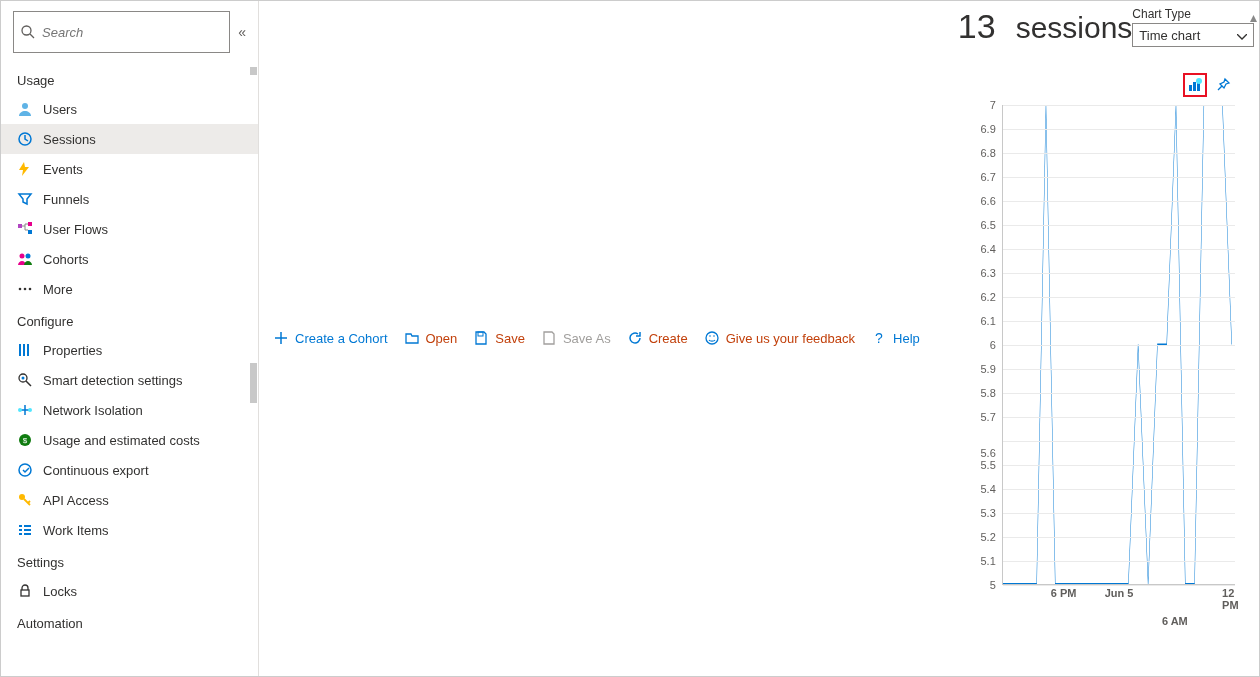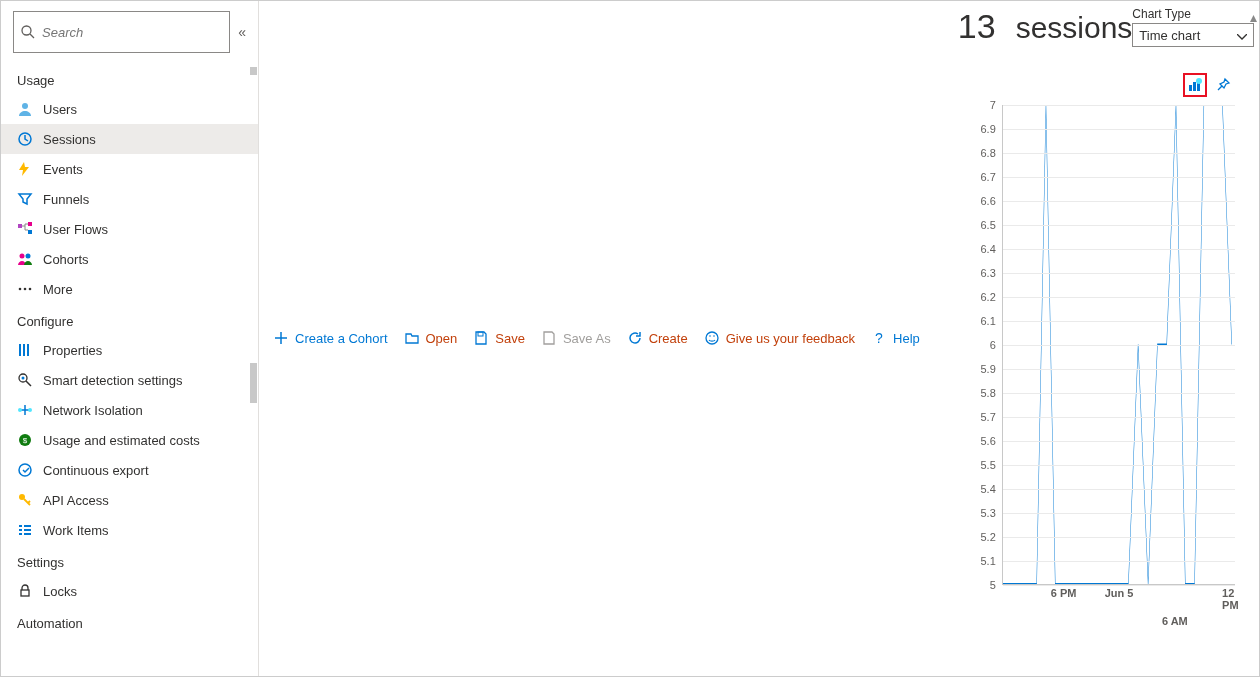--- a/index.html
+++ b/index.html
@@ -325,21 +325,21 @@
             <div class="y-tick" style="top: 96px;">6.6</div>
             <div class="y-tick" style="top: 120px;">6.5</div>
             <div class="y-tick" style="top: 144px;">6.4</div>
             <div class="y-tick" style="top: 168px;">6.3</div>
             <div class="y-tick" style="top: 192px;">6.2</div>
             <div class="y-tick" style="top: 216px;">6.1</div>
             <div class="y-tick" style="top: 240px;">6</div>
             <div class="y-tick" style="top: 264px;">5.9</div>
             <div class="y-tick" style="top: 288px;">5.8</div>
             <div class="y-tick" style="top: 312px;">5.7</div>
-            <div class="y-tick" style="top: 336px; text-align: right;">5.6</div>
+            <div class="y-tick" style="top: 348px; text-align: right;">5.6</div>
             <div class="y-tick" style="top: 360px;">5.5</div>
             <div class="y-tick" style="top: 384px;">5.4</div>
             <div class="y-tick" style="top: 408px;">5.3</div>
             <div class="y-tick" style="top: 432px;">5.2</div>
             <div class="y-tick" style="top: 456px;">5.1</div>
             <div class="y-tick" style="top: 480px;">5</div>
           </div>
         <div class="plot" id="plot"><div class="gridline" style="top: 480px;"></div><div class="gridline" style="top: 456px;"></div><div class="gridline" style="top: 432px;"></div><div class="gridline" style="top: 408px;"></div><div class="gridline" style="top: 384px;"></div><div class="gridline" style="top: 360px;"></div><div class="gridline" style="top: 336px;"></div><div class="gridline" style="top: 312px;"></div><div class="gridline" style="top: 288px;"></div><div class="gridline" style="top: 264px;"></div><div class="gridline" style="top: 240px;"></div><div class="gridline" style="top: 216px;"></div><div class="gridline" style="top: 192px;"></div><div class="gridline" style="top: 168px;"></div><div class="gridline" style="top: 144px;"></div><div class="gridline" style="top: 120px;"></div><div class="gridline" style="top: 96px;"></div><div class="gridline" style="top: 72px;"></div><div class="gridline" style="top: 48px;"></div><div class="gridline" style="top: 24px;"></div><div class="gridline" style="top: 0px;"></div>
           <svg id="line-svg" viewBox="0 0 1000 480" preserveAspectRatio="none">
               <polyline points="0,480 145,480 185,0 225,480 540,480 582,240 625,480 665,240 705,240 745,0 785,480 825,480 865,0 945,0 985,240" fill="none" stroke="#0078d4" stroke-width="2"></polyline>

